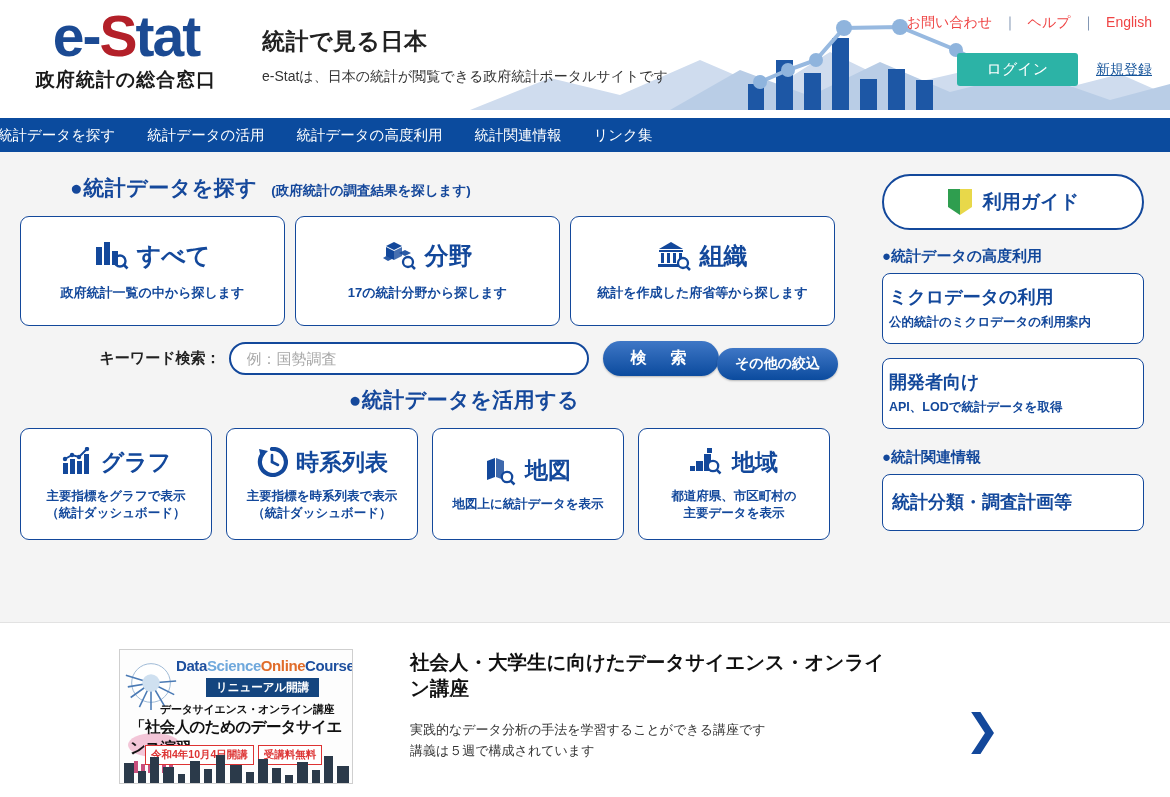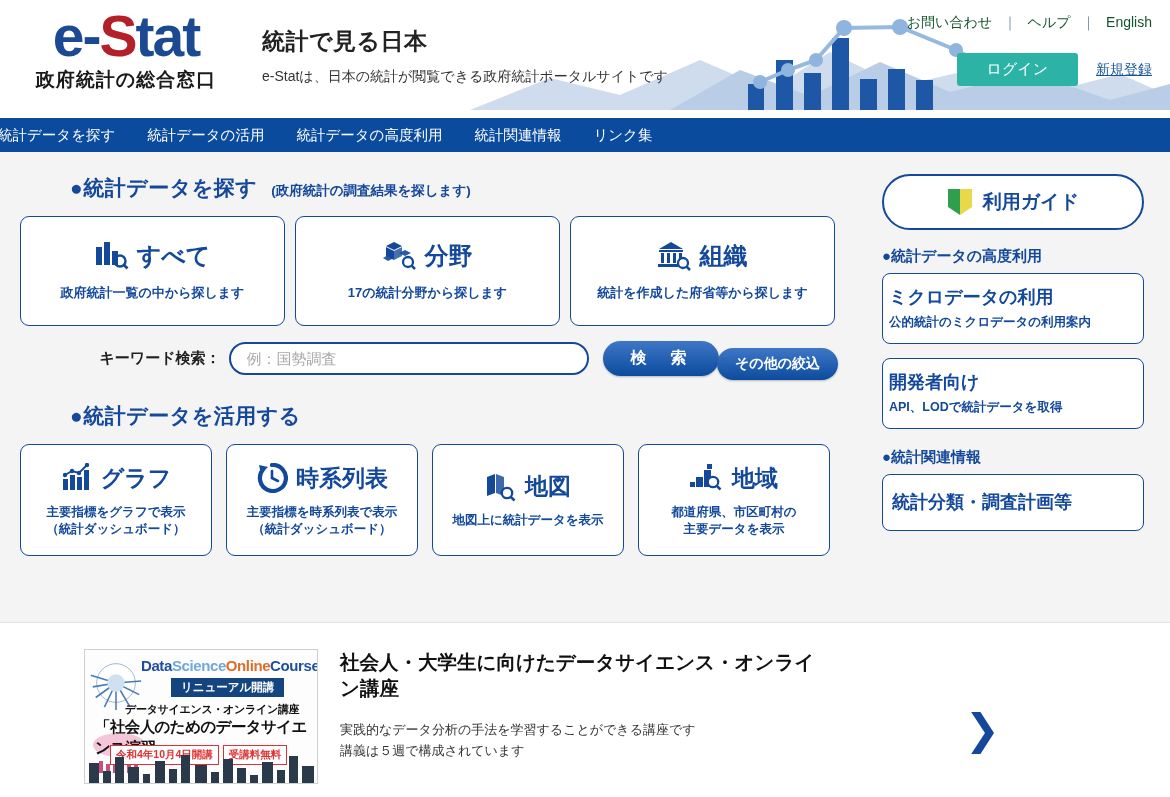--- a/index.html
+++ b/index.html
@@ -20,21 +20,21 @@
   .logo-main .s-red { color: #b32029; }
   .logo-sub { font-size: 19px; font-weight: bold; color: #1a1a1a; letter-spacing: 1px; margin-top: 2px; }
 
   .tagline { position: absolute; left: 262px; top: 26px; z-index: 4; }
   .tagline-title { font-size: 23px; font-weight: bold; color: #222; letter-spacing: .5px; }
   .tagline-sub { font-size: 14px; color: #333; margin-top: 11px; }
 
   .header-graphic { position: absolute; right: 0; top: 0; width: 700px; height: 110px; z-index: 1; }
 
   .header-links { position: absolute; right: 18px; top: 14px; font-size: 14px; z-index: 5; }
-  .header-links a { color: #14532d; text-decoration: none; }
+  .header-links a { color: #ef4444; text-decoration: none; }
   .header-links .sep { color: #6f86a8; padding: 0 7px; }
 
   .header-actions { position: absolute; right: 18px; top: 53px; z-index: 5; display: flex; align-items: center; gap: 18px; }
   .btn-login {
     background: #2cb3a6; color: #fff; font-size: 15px;
     padding: 7px 30px; border-radius: 3px; border: none; cursor: pointer;
     font-family: inherit;
     text-align: center;
   }
   .link-register { color: #17559b; font-size: 14px; text-decoration: underline; }
@@ -112,21 +112,21 @@
 
   
   .carousel { position: relative; background: #fff; height: 209px; border-top: 1px solid #e2e2e2; }
   .car-arrow {
     position: absolute; top: 86px; font-size: 42px; color: #13489b; cursor: pointer;
     font-family: "DejaVu Sans", sans-serif; line-height: 1; user-select: none;
   }
   .car-prev { left: 142px; }
   .car-next { right: 170px; }
 
-  .car-content { display: flex; padding: 26px 0 0 84px; }
+  .car-content { display: flex; padding: 26px 0 0 119px; gap: 35px; }
   .banner-img {
     width: 234px; height: 135px; border: 1px solid #cfcfcf; position: relative; overflow: hidden;
     background: #fdfdfd; flex: none; cursor: pointer;
   }
   .bi-dsoc { position: absolute; top: 7px; left: 56px; font-size: 15px; font-weight: bold; letter-spacing: -0.4px; }
   .bi-dsoc .c1 { color: #1d4f9e; } .bi-dsoc .c2 { color: #6fa8dc; }
   .bi-dsoc .c3 { color: #e06c2a; } .bi-dsoc .c4 { color: #1d4f9e; }
   .bi-renew {
     position: absolute; top: 28px; left: 86px; background: #14457f; color: #fff;
     font-size: 11.5px; font-weight: bold; padding: 2px 10px;
@@ -271,21 +271,21 @@
           <div class="card-desc">統計を作成した府省等から探します</div>
         </div>
       </div>
 
       <div class="search-row">
         <div class="search-label">キーワード検索：</div>
         <input class="search-input" type="text" placeholder="例：国勢調査" style="">
         <button class="btn-search">検　索</button>
       </div>
 
-      <div class="section-head" style="padding-top:26px;">
+      <div class="section-head" style="padding-top:10px;justify-content:center;">
         <div class="section-title">●統計データを活用する</div>
       </div>
 
       <div class="card-row" style="gap:14px;">
 
         <div class="card card-sm">
           <div class="card-title">
             <svg width="32" height="30" viewBox="0 0 32 30">
               <g fill="#13489b">
                 <rect x="2" y="16" width="5" height="11"></rect>

